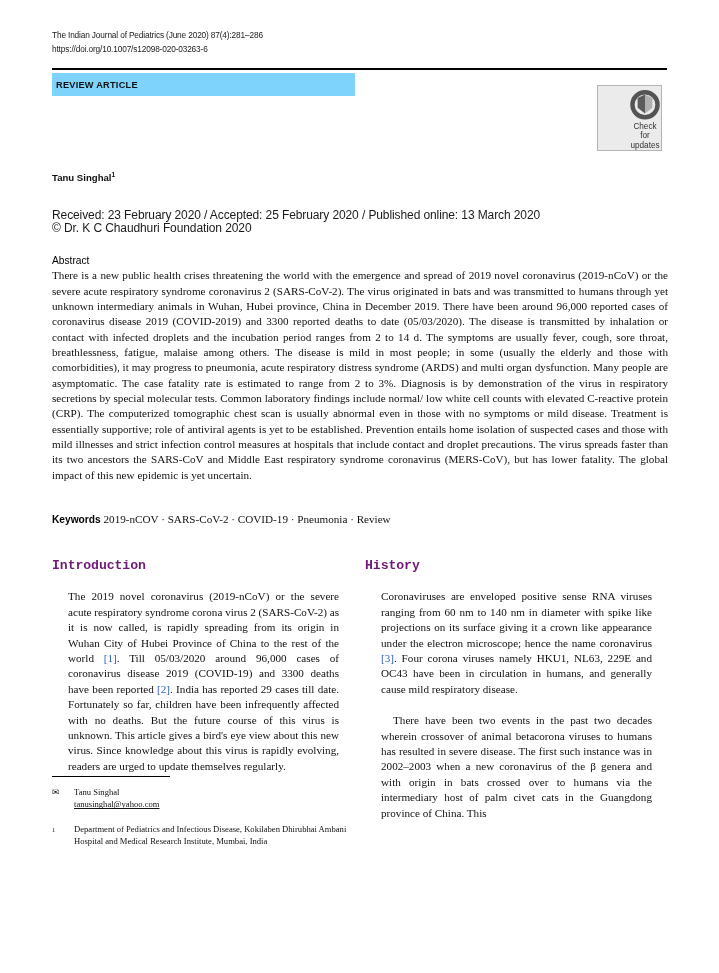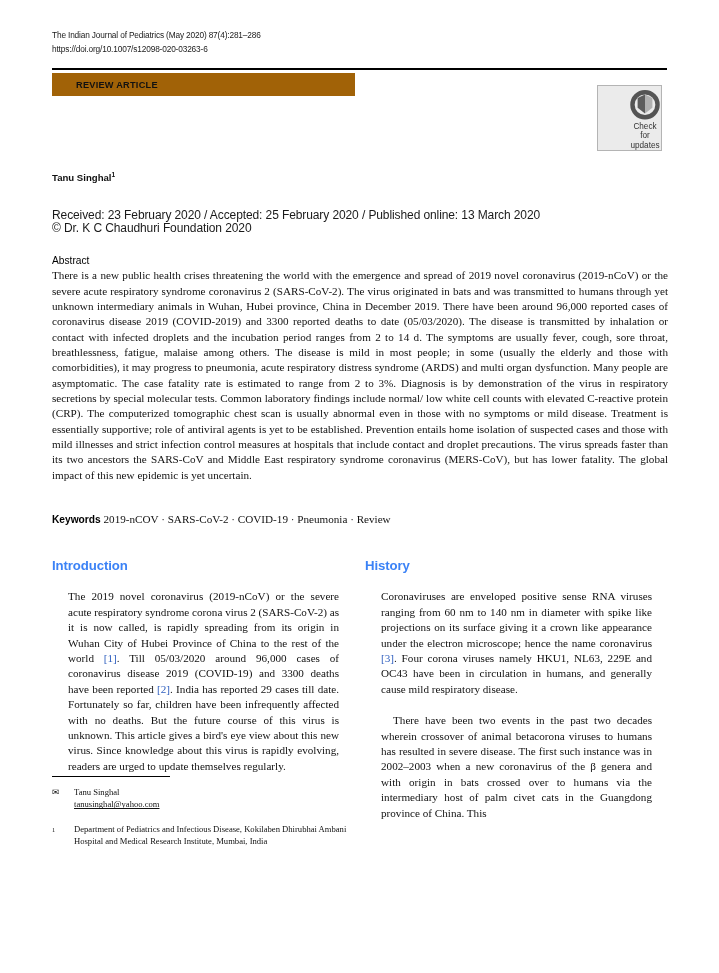--- a/index.html
+++ b/index.html
@@ -46,29 +46,29 @@
     background: #000;
   }
 
   
   .article-type {
     position: absolute;
     left: 52px;
     top: 73px;
     width: 303px;
     height: 23px;
-    background: #a16207;
+    background: #7dd3fc;
     font-family: "Liberation Sans", sans-serif;
     font-size: 9.2px;
     font-weight: bold;
     letter-spacing: 0.25px;
     color: #111;
     display: flex;
     align-items: center;
-    padding-left: 24px;
+    padding-left: 4px;
     box-sizing: border-box;
   }
 
   
   .crossmark {
     position: absolute;
     left: 597px;
     top: 85px;
     width: 65px;
     height: 66px;
@@ -170,24 +170,24 @@
     width: 303px;
     font-size: 11.15px;
     line-height: 15.4px;
     text-align: justify;
     color: #111;
   }
   .col-left  { left: 52px; }
   .col-right { left: 365px; }
 
   .sec-head {
-    font-family: Liberation Sans, sans-serif;
+    font-family: Liberation Mono, monospace;
     font-size: 13.2px;
     font-weight: bold;
-    color: #3b82f6;
+    color: #701a75;
     margin: 0 0 16px 0;
     letter-spacing: -0.1px;
   }
   .sec-head.spaced { }
   .para { margin: 16px; }
   .para + .para { text-indent: 12px; margin-top: 0; }
   a.cite { color: #2f5fbf; text-decoration: none; }
 
   
   .foot-rule {
@@ -216,21 +216,21 @@
   }
   .fn-mark.sup { font-size: 6.4px; top: 1px; }
   .fn-email { display: block; text-decoration: underline; }
 </style>
 </head>
 <body>
 
 <div class="page">
 
   <div class="journal-head">
-    <div>The Indian Journal of Pediatrics (May 2020) 87(4):281–286</div>
+    <div>The Indian Journal of Pediatrics (June 2020) 87(4):281–286</div>
     <div>https://doi.org/10.1007/s12098-020-03263-6</div>
   </div>
 
   <div class="head-rule"></div>
 
   <div class="article-type">REVIEW ARTICLE</div>
 
   <div class="crossmark">
     <svg class="crossmark-logo" viewBox="0 0 40 40">
       <circle cx="20" cy="20" r="17" fill="none" stroke="#545454" stroke-width="6"></circle>

